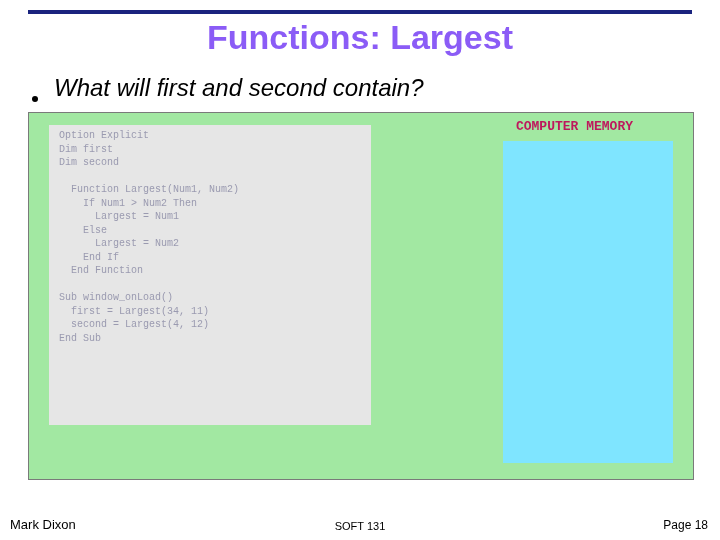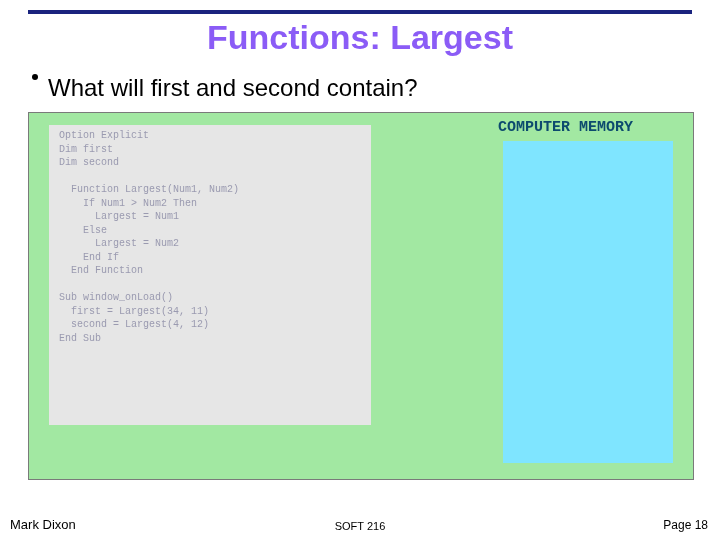--- a/index.html
+++ b/index.html
@@ -24,22 +24,23 @@
     text-align: center;
     font-size: 34px;
     font-weight: bold;
     color: #8b5cf6;
   }
   .bullet-row {
     position: absolute;
     left: 32px;
     top: 74px;
     display: flex;
-    align-items: flex-start;
-    gap: 10px;
+    align-items: flex-end;
+    gap: 16px;
+    font-style: italic;
   }
   .bullet-dot {
     width: 6px; height: 6px;
     background: #000;
     border-radius: 50%;
   }
   .bullet-text {
     font-size: 24px;
     color: #000;
   }
@@ -63,23 +64,23 @@
     font-size: 10px;
     line-height: 1.35;
     color: #9a9ab0;
     white-space: pre;
   }
   .mem-label {
     position: absolute;
     right: 60px;
     top: 6px;
     font-family: "Courier New", Courier, monospace;
-    font-size: 15px;
+    font-size: 13px;
     font-weight: bold;
-    color: #0c4a6e;
+    color: #be185d;
     text-align: center;
   }
   .mem-box {
     position: absolute;
     right: 20px;
     top: 28px;
     width: 170px;
     height: 322px;
     background: #7fe5ff;
   }
@@ -134,14 +135,14 @@
 
 Sub window_onLoad()
   first = Largest(34, 11)
   second = Largest(4, 12)
 End Sub</div>
   <div class="mem-label">COMPUTER MEMORY</div>
   <div class="mem-box"></div>
 </div>
 
 <div class="footer-left">Mark Dixon</div>
-<div class="footer-center">SOFT 216</div>
+<div class="footer-center">SOFT 131</div>
 <div class="footer-right">Page 18</div>
 
 </body></html>

